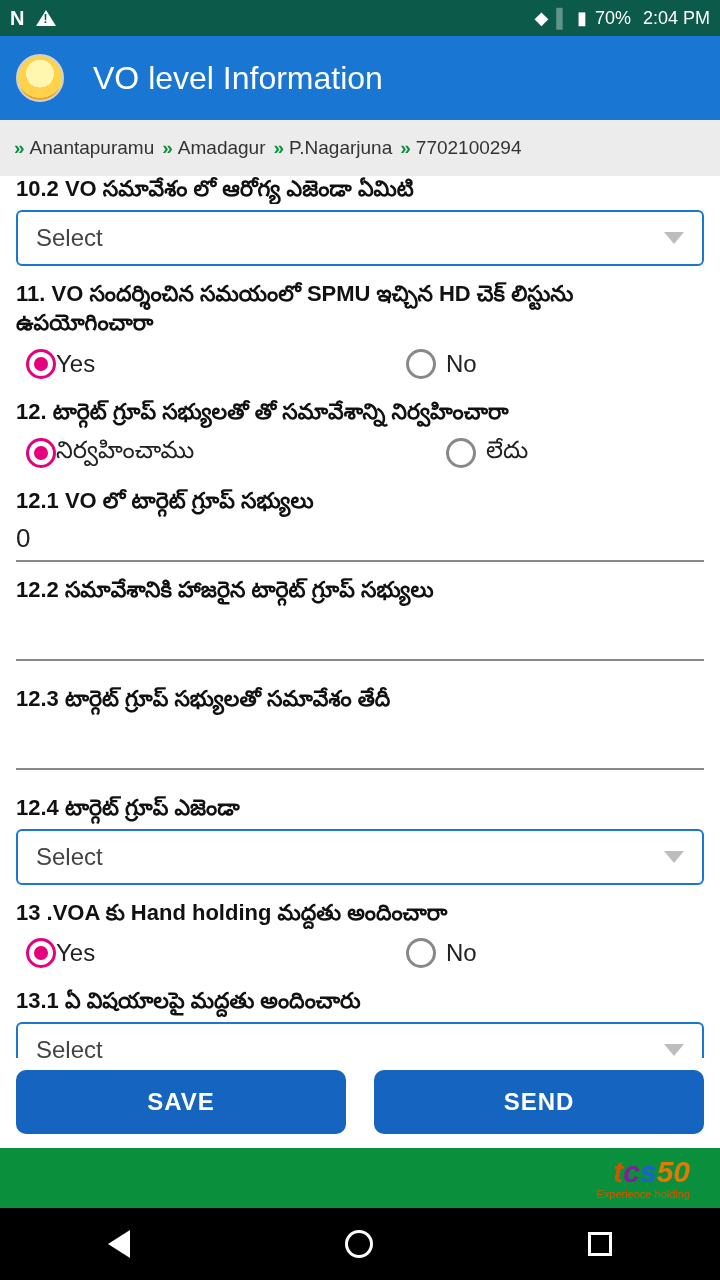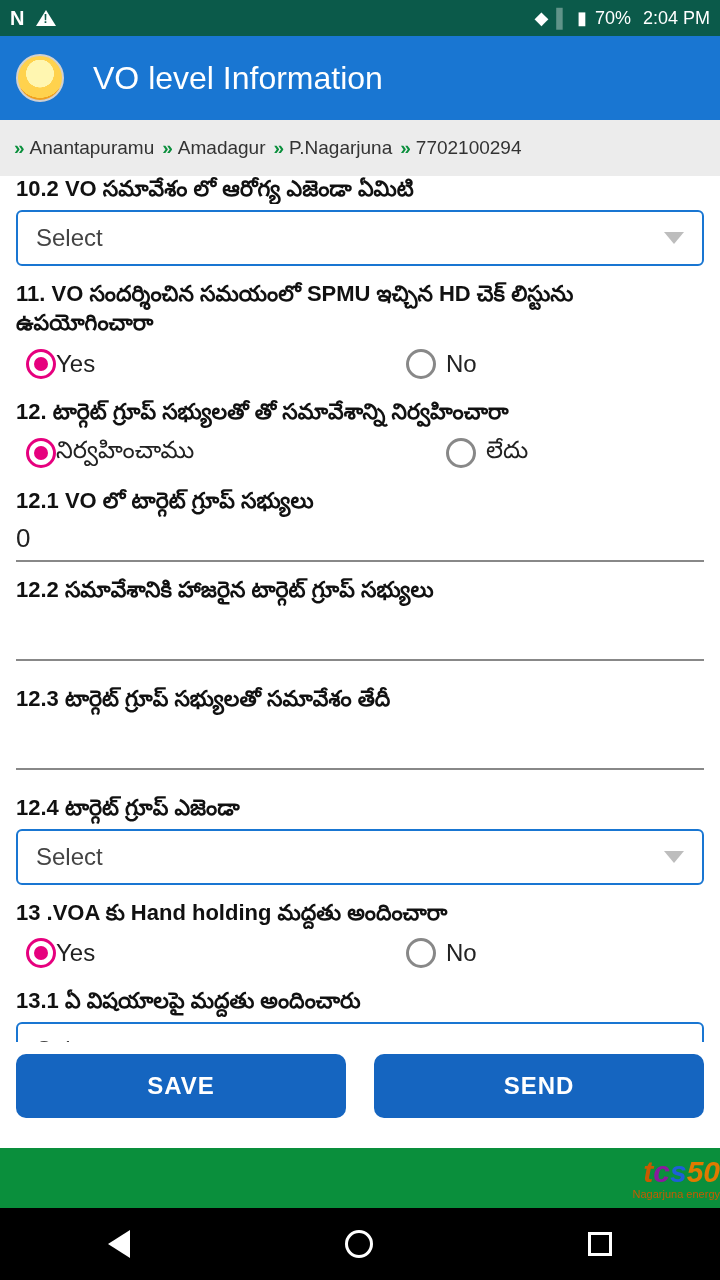--- a/index.html
+++ b/index.html
@@ -35,25 +35,25 @@
   .radio { width: 30px; height: 30px; border: 3px solid #888; border-radius: 50%; display: inline-flex; align-items: center; justify-content: center; }
   .radio.checked { border-color: #e6007e; }
   .radio.checked::after { content: ""; width: 14px; height: 14px; background: #e6007e; border-radius: 50%; }
   .radio-label { font-size: 24px; color: #222; }
   .radio-col2 { position: absolute; left: 380px; display: flex; align-items: center; gap: 10px; text-align: center; }
   .radio-col2b { position: absolute; left: 420px; display: flex; align-items: center; gap: 10px; }
   .value-line { font-size: 26px; color: #222; margin: 8px 0 6px 0; }
   .underline-input { border: none; border-bottom: 2px solid #888; height: 50px; width: 100%; margin: 6px 0 10px 0; background: transparent; font-size: 22px; }
 
   
-  .actions { display: flex; gap: 28px; padding: 12px 16px 30px 16px; background: #fff; }
+  .actions { display: flex; gap: 28px; padding: 12px 16px 14px 16px; background: #fff; }
   .btn { flex: 1; height: 64px; background: #1565c0; color: #fff; font-size: 24px; font-weight: bold; border-radius: 10px; display: flex; align-items: center; justify-content: center; letter-spacing: 1px; }
 
   
-  .brand-bar { height: 60px; background: #0a8f3c; display: flex; align-items: center; justify-content: flex-end; }
+  .brand-bar { height: 60px; background: #0a8f3c; display: flex; align-items: center; justify-content: flex-end; padding-right: 30px; }
   .brand-logo { display: flex; flex-direction: column; align-items: flex-end; line-height: 1; }
   .brand-top { font-size: 30px; font-weight: bold; font-style: italic; }
   .brand-top .t { color: #c75a00; }
   .brand-top .c { color: #8a1a9e; }
   .brand-top .s { color: #1e5fd8; }
   .brand-top .f { color: #e07a00; }
   .brand-sub { font-size: 11px; color: #c75a00; margin-top: 2px; }
 
   
   .nav-bar { height: 72px; background: #000; display: flex; align-items: center; justify-content: space-around; }
@@ -165,21 +165,21 @@
   </div>
 
   <div class="actions">
     <div class="btn">SAVE</div>
     <div class="btn">SEND</div>
   </div>
 
   <div class="brand-bar">
     <div class="brand-logo">
       <div class="brand-top"><span class="t">t</span><span class="c">c</span><span class="s">s</span><span class="f">50</span></div>
-      <div class="brand-sub">Nagarjuna energy</div>
+      <div class="brand-sub">Experience holding</div>
     </div>
   </div>
 
   <div class="nav-bar">
     <div class="nav-tri"></div>
     <div class="nav-circ"></div>
     <div class="nav-sq"></div>
   </div>
 
 </div>

